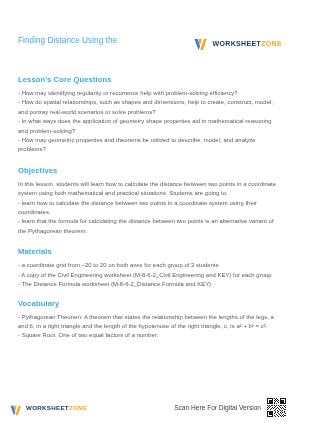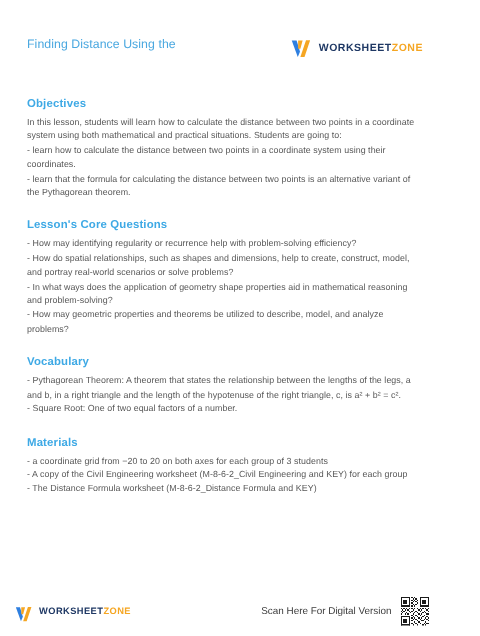--- a/index.html
+++ b/index.html
@@ -22,21 +22,21 @@
     height: 424px;
     box-sizing: border-box;
     padding: 0 18px;
   }
 
   
   .header {
     display: flex;
     align-items: flex-start;
     justify-content: space-between;
-    padding-top: 24px;
+    padding-top: 35px;
     height: 34px;
     gap: 28px;
   }
   .doc-title {
     color: #4aa8e0;
     font-size: 8.2px;
     line-height: 11.5px;
     letter-spacing: 0.05px;
     max-width: 150px;
     font-weight: 400;
@@ -136,45 +136,45 @@
       </span>
       <span class="logo-text">
         <span class="w1">WORKSHEET</span><span class="w2">ZONE</span>
       </span>
     </div>
   </div>
 
   <div class="content">
 
     <div class="section">
-      <div class="section-heading">Objectives</div>
-      <p class="para">In this lesson, students will learn how to calculate the distance between two points in a coordinate system using both mathematical and practical situations. Students are going to:</p>
-      <p class="para">- learn how to calculate the distance between two points in a coordinate system using their coordinates.</p>
-      <p class="para">- learn that the formula for calculating the distance between two points is an alternative variant of the Pythagorean theorem.</p>
-    </div>
-
-    <div class="section">
       <div class="section-heading">Lesson's Core Questions</div>
       <p class="para">- How may identifying regularity or recurrence help with problem-solving efficiency?</p>
       <p class="para">- How do spatial relationships, such as shapes and dimensions, help to create, construct, model, and portray real-world scenarios or solve problems?</p>
       <p class="para">- In what ways does the application of geometry shape properties aid in mathematical reasoning and problem-solving?</p>
       <p class="para">- How may geometric properties and theorems be utilized to describe, model, and analyze problems?</p>
     </div>
 
     <div class="section">
-      <div class="section-heading">Vocabulary</div>
-      <p class="para">- Pythagorean Theorem: A theorem that states the relationship between the lengths of the legs, a and b, in a right triangle and the length of the hypotenuse of the right triangle, c, is a² + b² = c².</p>
-      <p class="para">- Square Root: One of two equal factors of a number.</p>
+      <div class="section-heading">Objectives</div>
+      <p class="para">In this lesson, students will learn how to calculate the distance between two points in a coordinate system using both mathematical and practical situations. Students are going to:</p>
+      <p class="para">- learn how to calculate the distance between two points in a coordinate system using their coordinates.</p>
+      <p class="para">- learn that the formula for calculating the distance between two points is an alternative variant of the Pythagorean theorem.</p>
     </div>
 
     <div class="section tight">
       <div class="section-heading">Materials</div>
       <p class="para">- a coordinate grid from −20 to 20 on both axes for each group of 3 students</p>
       <p class="para">- A copy of the Civil Engineering worksheet (M-8-6-2_Civil Engineering and KEY) for each group</p>
       <p class="para">- The Distance Formula worksheet (M-8-6-2_Distance Formula and KEY)</p>
+    </div>
+
+    <div class="section">
+      <div class="section-heading">Vocabulary</div>
+      <p class="para">- Pythagorean Theorem: A theorem that states the relationship between the lengths of the legs, a and b, in a right triangle and the length of the hypotenuse of the right triangle, c, is a² + b² = c².</p>
+      <p class="para">- Square Root: One of two equal factors of a number.</p>
     </div>
 
 
   </div>
 
   <div class="footer">
     <div class="footer-left">
       <span class="footer-logo-mark">
         <svg viewBox="0 0 30 26" width="13" height="11" xmlns="http://www.w3.org/2000/svg">
           <path d="M1 2 L7.5 2 L12 17 L9 24 Z" fill="#2e7fe0"></path>

